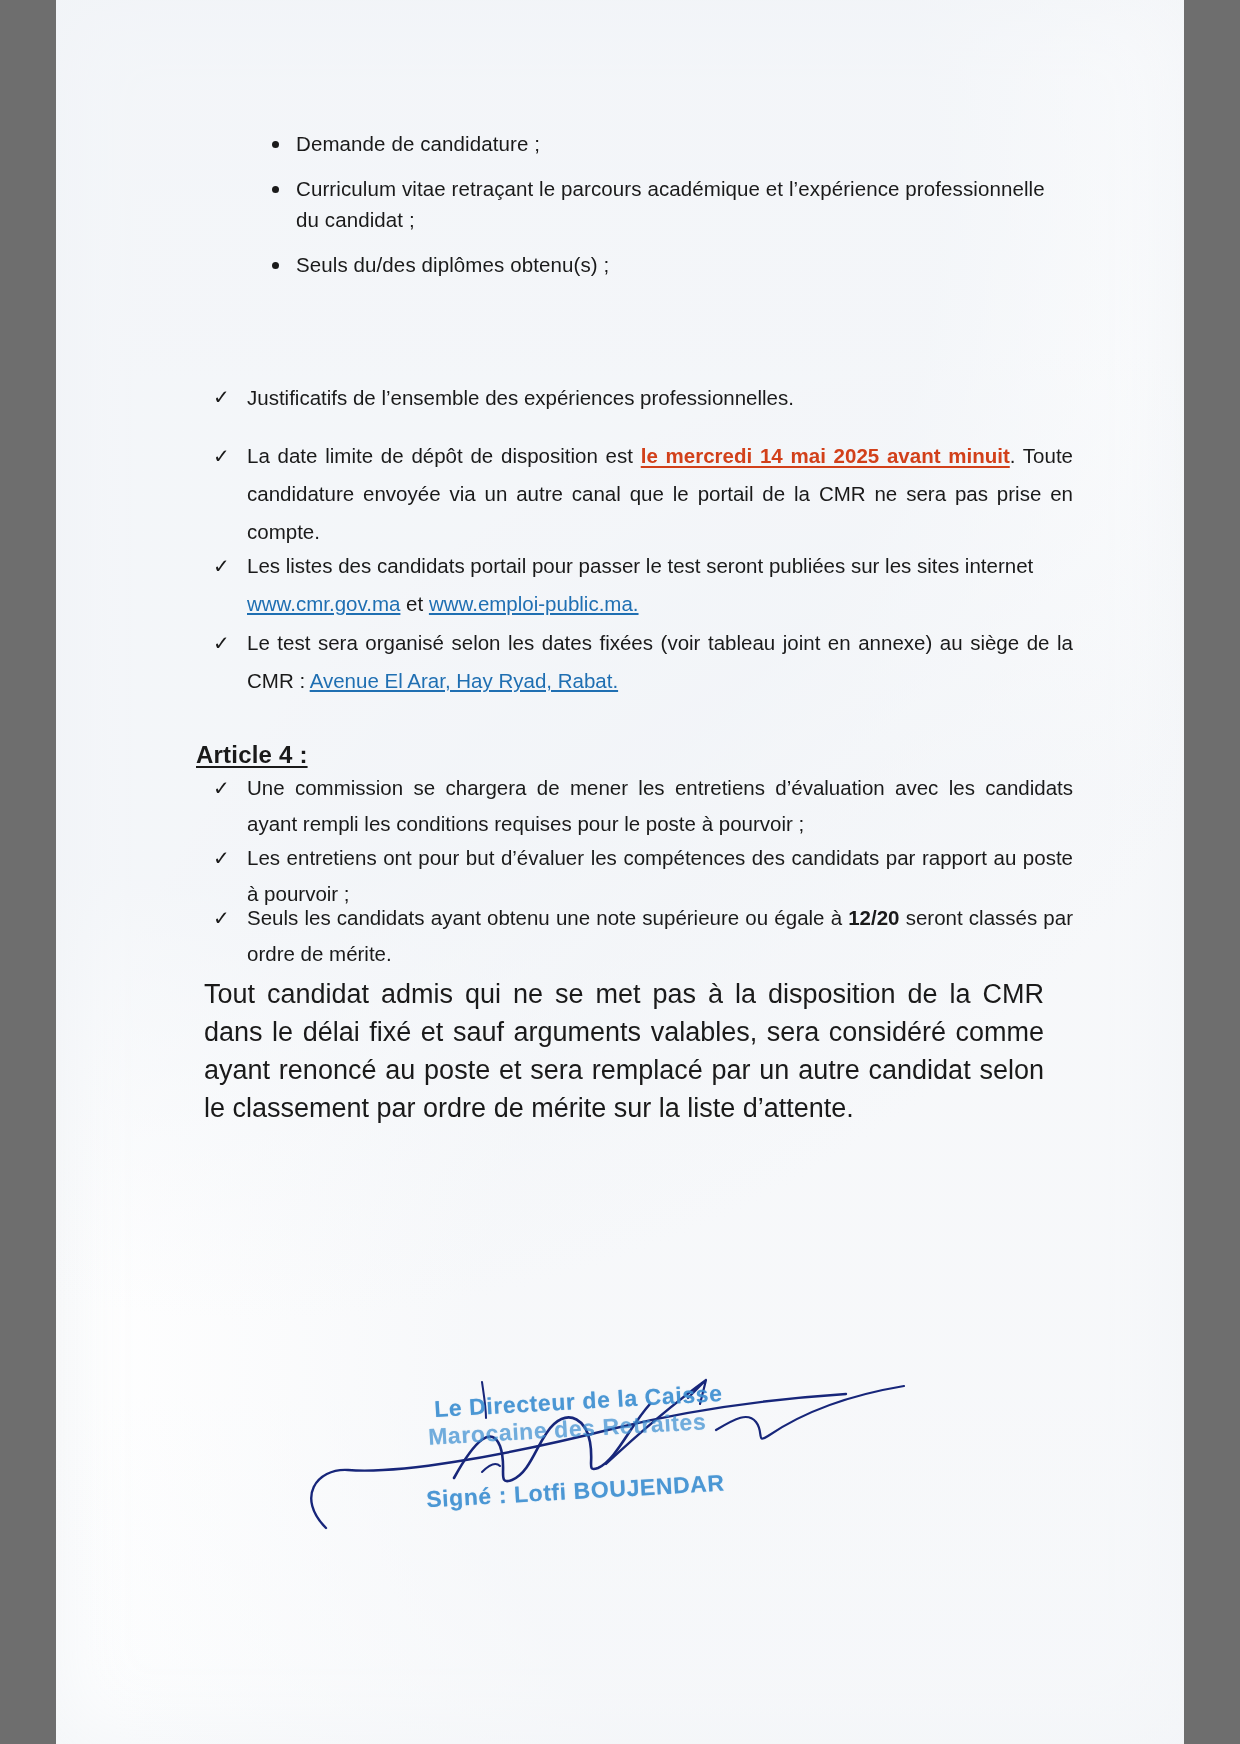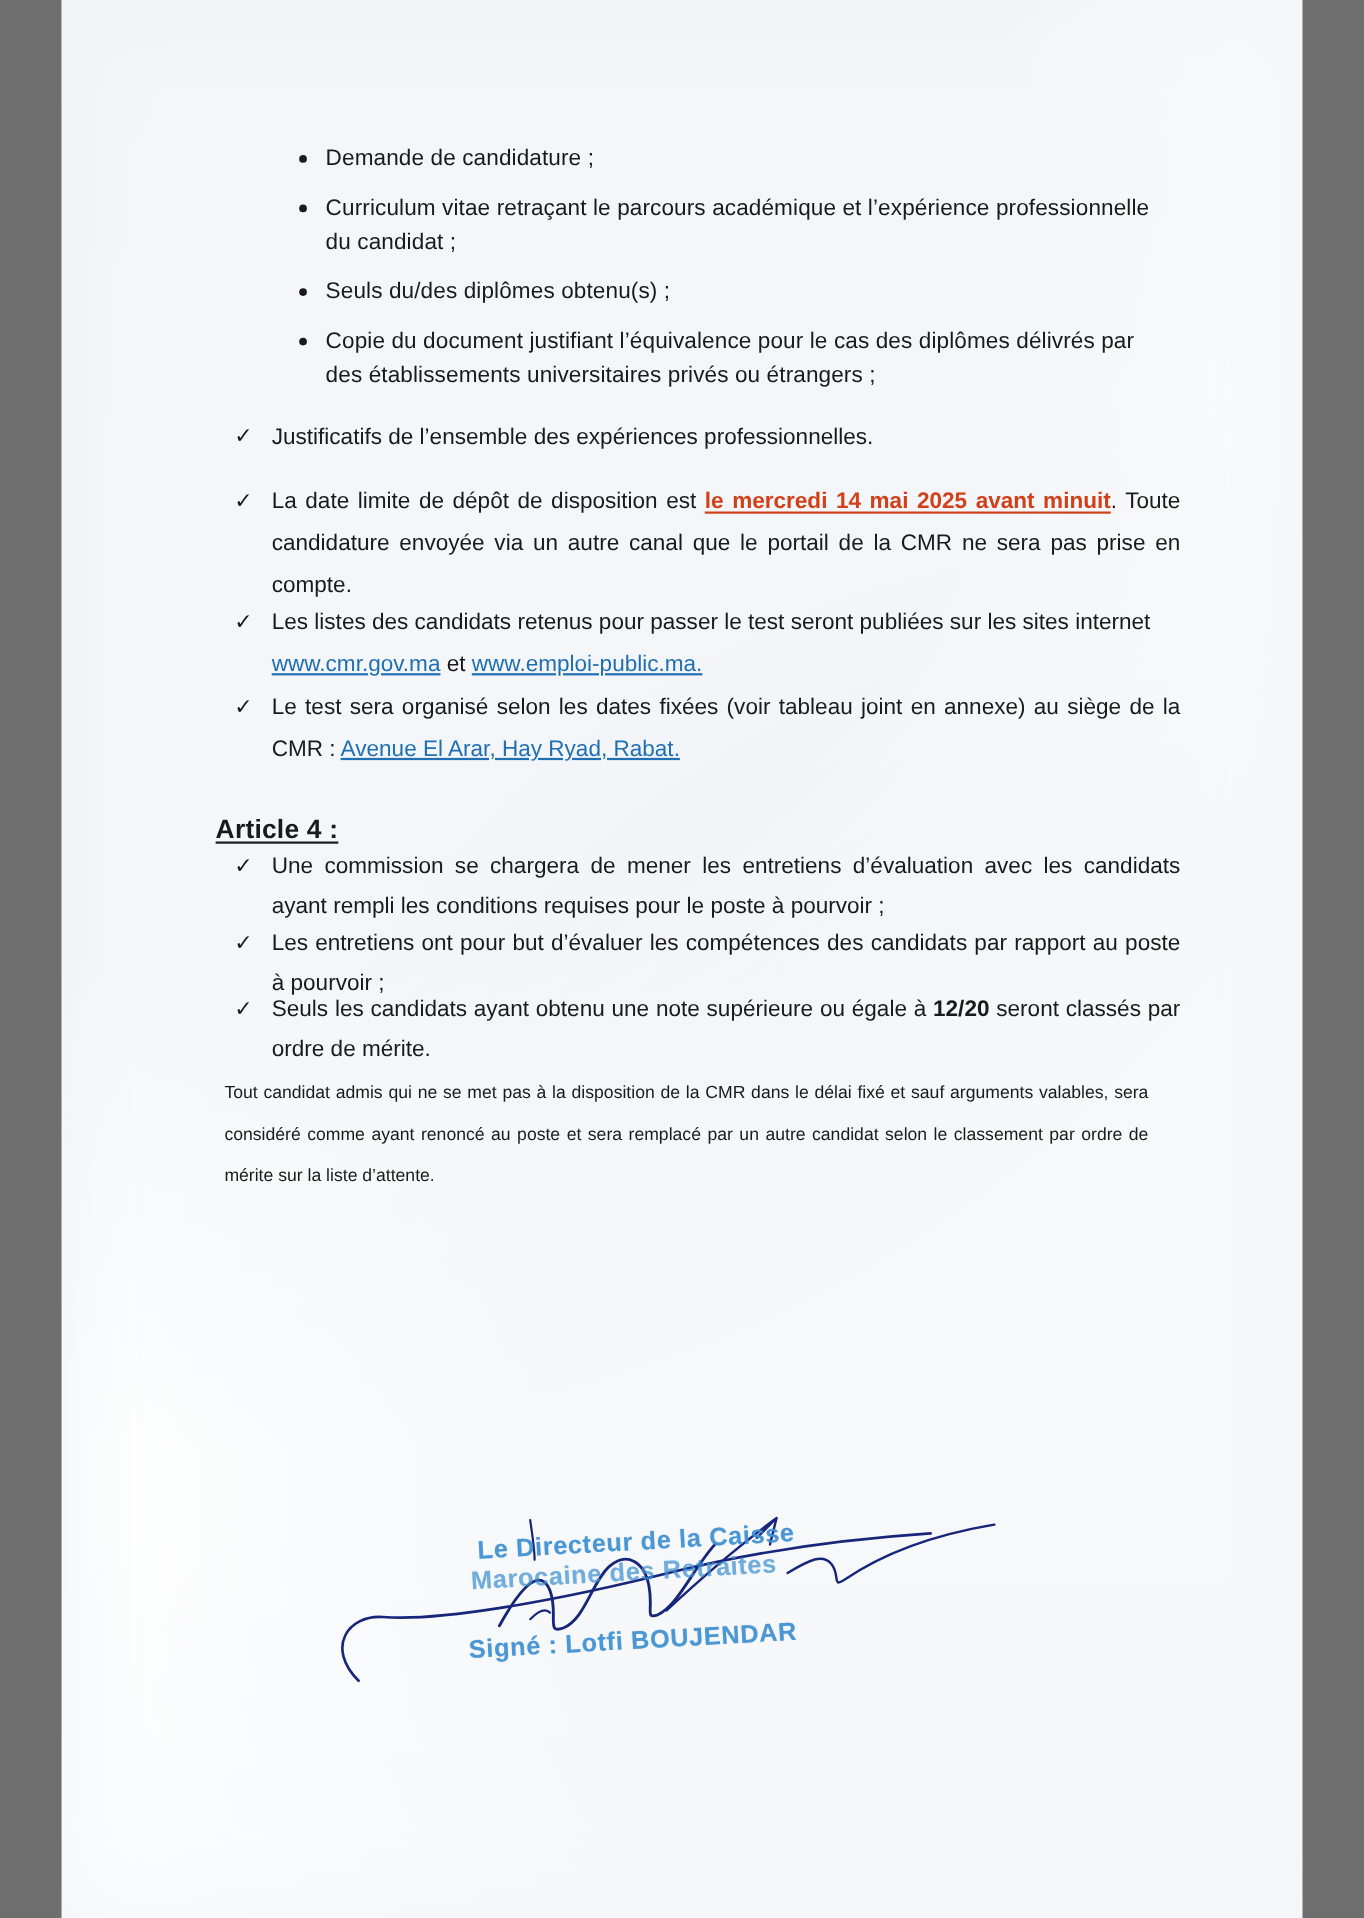--- a/index.html
+++ b/index.html
@@ -78,21 +78,21 @@
   h2.article {
     font-size: 24px;
     font-weight: bold;
     margin: 16px;
     text-decoration: underline;
     text-underline-offset: 3px;
     letter-spacing: 0.2px;
   }
 
   p.para {
-    font-size: 16px;
+    font-size: 27px;
     line-height: 38px;
     margin: 0;
     text-align: justify;
   }
 
   .hl-red {
     color: #D2401A;
     font-weight: bold;
     text-decoration: underline;
     text-underline-offset: 3px;
@@ -149,39 +149,35 @@
         <span>Demande de candidature ;</span>
       </li>
       <li class="bullet-item">
         <span class="dot"></span>
         <span>Curriculum vitae retraçant le parcours académique et l’expérience professionnelle du candidat ;</span>
       </li>
       <li class="bullet-item">
         <span class="dot"></span>
         <span>Seuls du/des diplômes obtenu(s) ;</span>
       </li>
-      <li class="bullet-item">
-        <span class="dot"></span>
-        <span>Copie du document justifiant l’équivalence pour le cas des diplômes délivrés par des établissements universitaires privés ou étrangers ;</span>
-      </li>
     </ul>
 
     <div class="check-item" style="position:absolute; left:157px; top:382px; width:830px;">
       <span class="tick">✓</span>
       <span>Justificatifs de l’ensemble des expériences professionnelles.</span>
     </div>
 
     <div class="check-item" style="position:absolute; left:157px; top:437px; width:826px; line-height:38px; text-align:justify;">
       <span class="tick" style="line-height:38px;">✓</span>
       <span>La date limite de dépôt de disposition est </span><span class="hl-red">le mercredi 14 mai 2025 avant minuit</span><span>. Toute candidature envoyée via un autre canal que le portail de la CMR ne sera pas prise en compte.</span>
     </div>
 
     <div class="check-item" style="position:absolute; left:157px; top:547px; width:826px; line-height:38px;">
       <span class="tick" style="line-height:38px;">✓</span>
-      <span>Les listes des candidats retenus pour passer le test seront publiées sur les sites internet </span><a class="link" href="#">www.cmr.gov.ma</a><span> et </span><a class="link" href="#">www.emploi-public.ma.</a>
+      <span>Les listes des candidats portail pour passer le test seront publiées sur les sites internet </span><a class="link" href="#">www.cmr.gov.ma</a><span> et </span><a class="link" href="#">www.emploi-public.ma.</a>
     </div>
 
     <div class="check-item" style="position:absolute; left:157px; top:624px; width:826px; line-height:38px; text-align:justify;">
       <span class="tick" style="line-height:38px;">✓</span>
       <span>Le test sera organisé selon les dates fixées (voir tableau joint en annexe) au siège de la CMR : </span><span class="link">Avenue El Arar, Hay Ryad, Rabat.</span>
     </div>
 
     <h2 class="article" style="position:absolute; left:124px; top:725px;">Article 4 :</h2>
 
     <div class="check-item" style="position:absolute; left:157px; top:770px; width:826px; line-height:36px; text-align:justify;">

